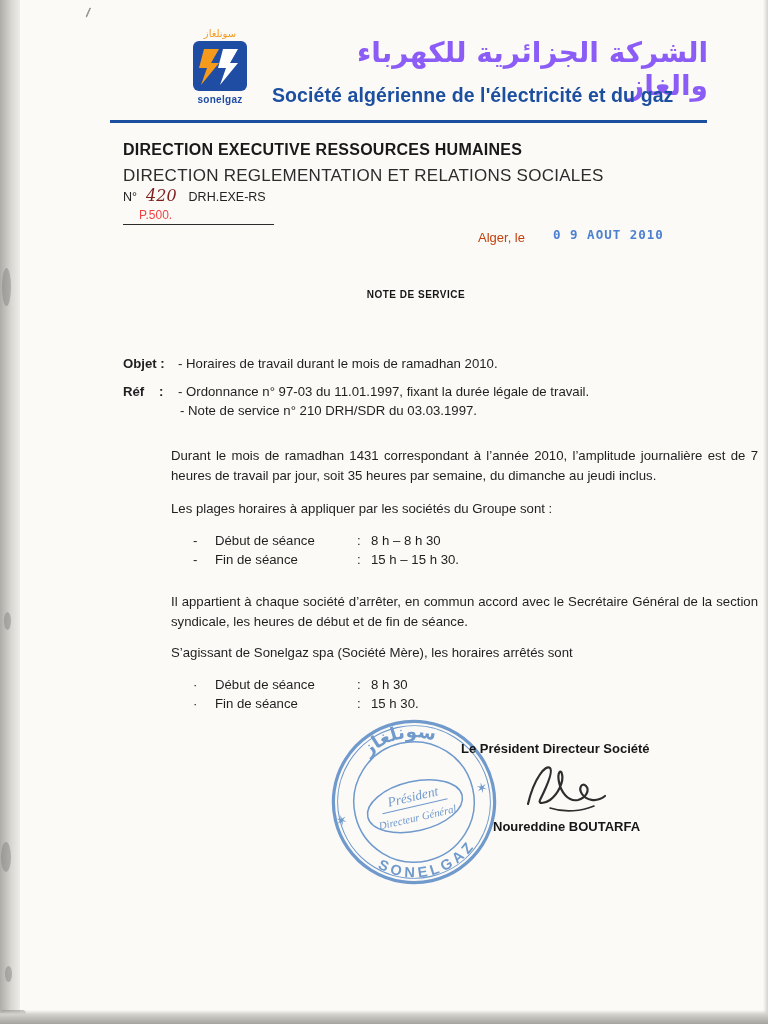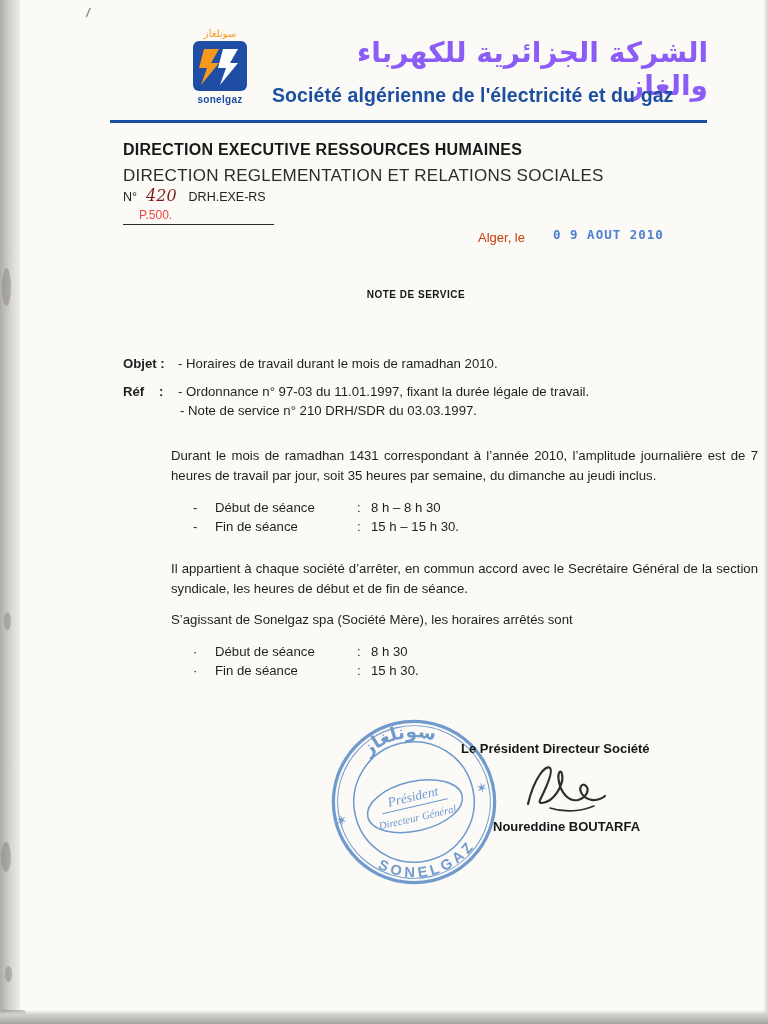--- a/index.html
+++ b/index.html
@@ -132,20 +132,21 @@
       <span class="mlabel">Réf    :</span>
       <span class="mtext">
         <span style="display:block">- Ordonnance n° 97-03 du 11.01.1997, fixant la durée légale de travail.</span>
         <span style="display:block;padding-left:2px">- Note de service n° 210 DRH/SDR du 03.03.1997.</span>
       </span>
     </div>
   </div>
 
   <div class="bodytext">
     <p class="just">Durant le mois de ramadhan 1431 correspondant à l’année 2010, l’amplitude journalière est de 7 heures de travail par jour, soit 35 heures par semaine, du dimanche au jeudi inclus.</p>
+    <p class="p2">Les plages horaires à appliquer par les sociétés du Groupe sont :</p>
 
     <div class="sched">
       <div class="srow">
         <span class="sbul">-</span>
         <span class="slab">Début de séance</span>
         <span class="ssep">:</span>
         <span class="sval">8 h – 8 h 30</span>
       </div>
       <div class="srow">
         <span class="sbul">-</span>

